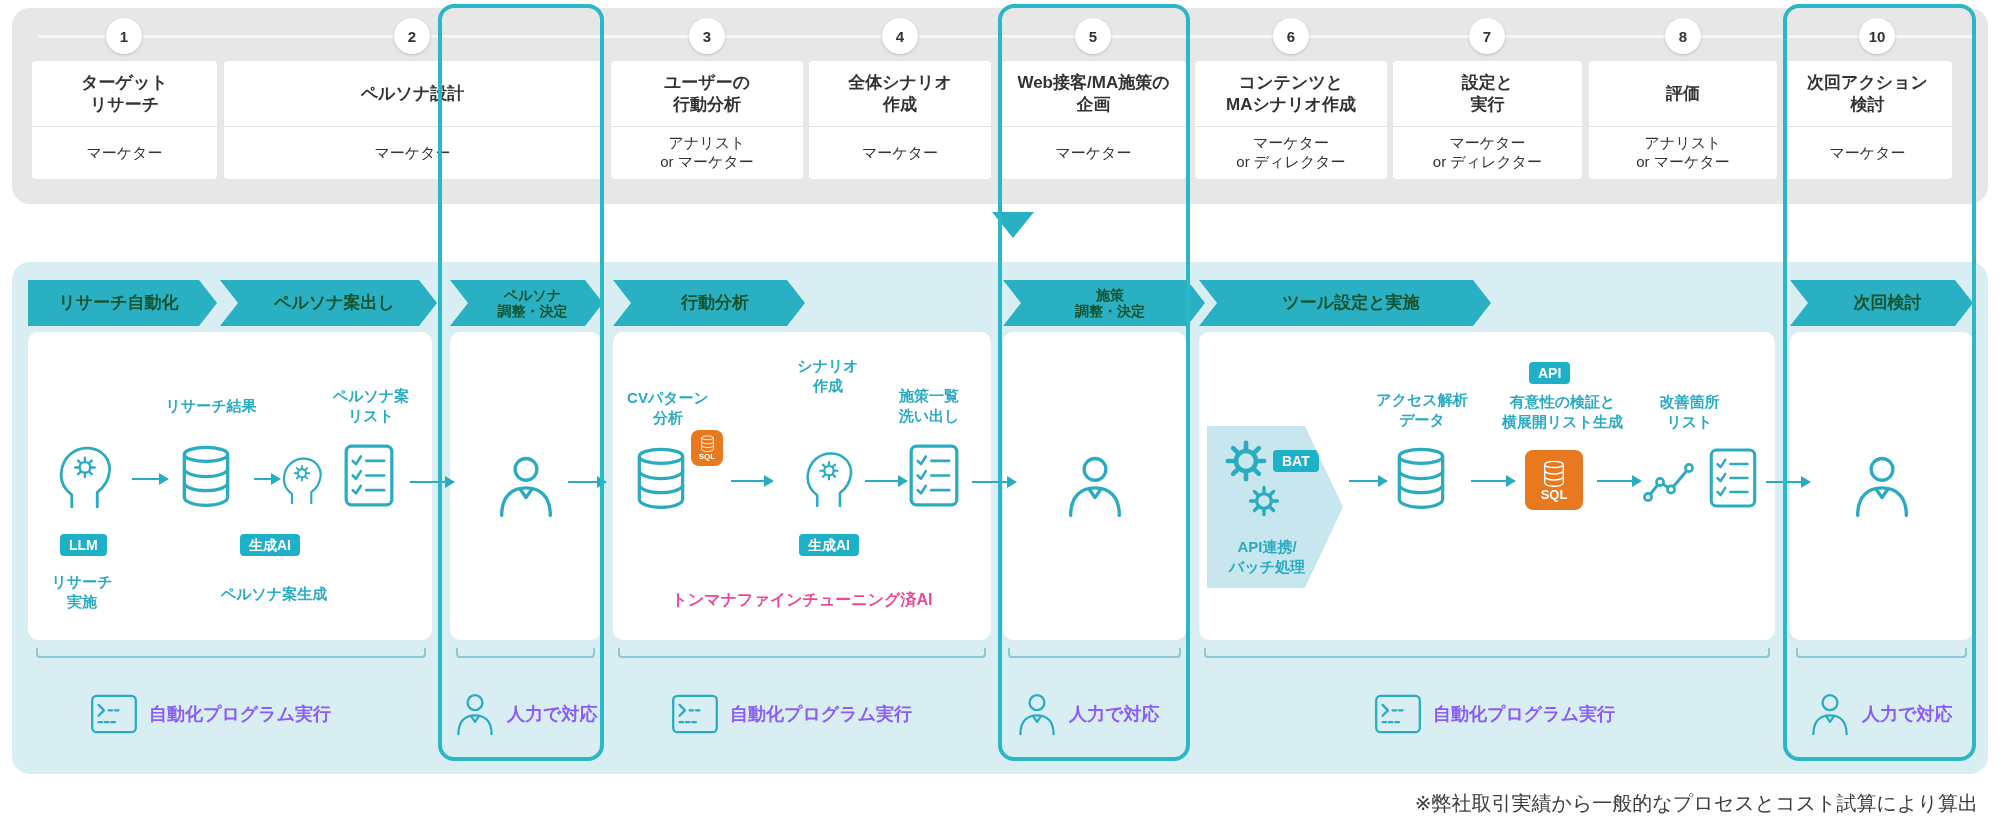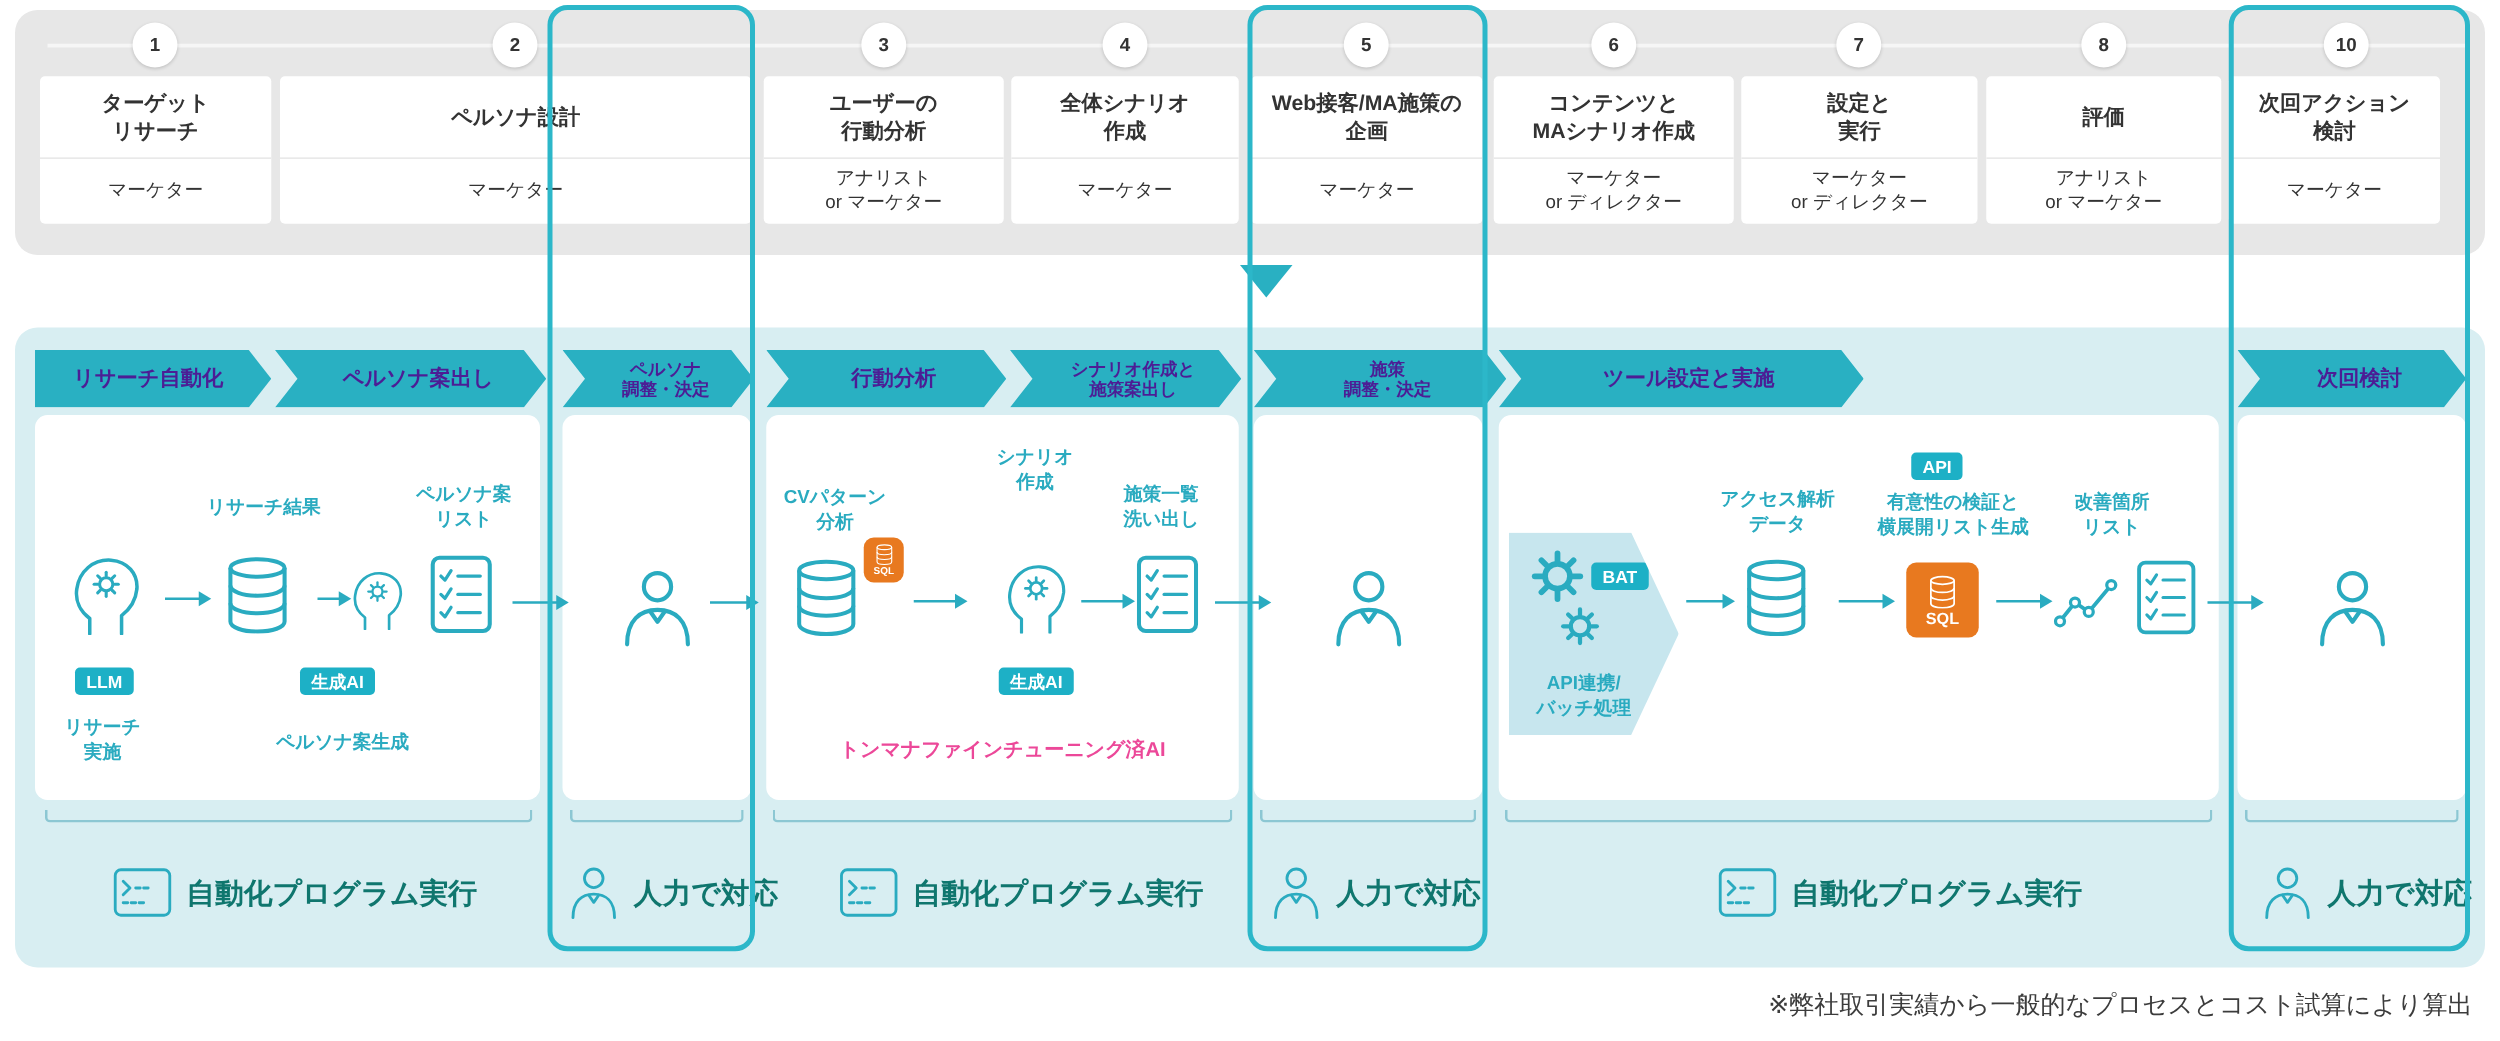--- a/index.html
+++ b/index.html
@@ -22,21 +22,21 @@
     display:flex; flex-direction:column; overflow:hidden; }
   .step-title { flex:0 0 66px; display:flex; align-items:center; justify-content:center;
     text-align:center; font-size:17px; font-weight:bold; color:#333;
     white-space:pre-line; line-height:1.25; border-bottom:1px solid #e2e2e2; }
   .step-role { flex:1; display:flex; align-items:center; justify-content:center; text-align:center;
     font-size:15px; color:#333; white-space:pre-line; line-height:1.25; }
 
   
   .flow-panel { position:absolute; left:12px; top:262px; width:1976px; height:512px;
     background:#d8eef2; border-radius:18px; }
-  .banner { position:absolute; top:18px; height:46px; background:#29b0c2; color:#4c1d95;
+  .banner { position:absolute; top:18px; height:46px; background:#29b0c2; color:#14532d;
     display:flex; align-items:center; justify-content:center; text-align:center;
     font-weight:bold; white-space:pre-line; line-height:1.15; }
   .banner.notch { clip-path:polygon(0 0,calc(100% - 18px) 0,100% 50%,calc(100% - 18px) 100%,0 100%,18px 50%); padding-left:12px; }
   .banner.flat  { clip-path:polygon(0 0,calc(100% - 18px) 0,100% 50%,calc(100% - 18px) 100%,0 100%); padding-right:8px; }
   .fs17 { font-size:17px; } .fs15 { font-size:14px; }
 
   .card { position:absolute; top:70px; height:308px; background:#fff; border-radius:10px; }
   .card.center { display:flex; align-items:center; justify-content:center; }
 
   svg.ic { color:#2aabc0; display:block; }
@@ -63,21 +63,21 @@
   .proc-shape { position:absolute; left:8px; top:94px; width:136px; height:162px;
     background:#c7e6ee; clip-path:polygon(0 0,72% 0,100% 50%,72% 100%,0 100%);
     display:flex; flex-direction:column; justify-content:space-between;
     padding:12px 26px 12px 10px; }
 
   .bracket { position:absolute; top:386px; height:10px;
     border-left:2px solid #8cc7d3; border-right:2px solid #8cc7d3; border-bottom:2px solid #8cc7d3;
     border-radius:0 0 4px 4px; }
 
   .legend { position:absolute; top:424px; height:56px; display:flex; align-items:center; gap:11px; }
-  .legend .txt { font-size:23px; font-weight:bold; color:#0f766e; }
+  .legend .txt { font-size:18px; font-weight:bold; color:#8b5cf6; }
 
   .hl-box { position:absolute; border:4px solid #2cb7c9; border-radius:16px;
     z-index:40; pointer-events:none; background:transparent; }
   .tri-down { position:absolute; left:992px; top:212px; width:0; height:0;
     border-left:21px solid transparent; border-right:21px solid transparent;
     border-top:26px solid #29b0c2; z-index:10; }
   .footnote { position:absolute; right:22px; top:790px; font-size:20px; color:#3c3c3c; }
 </style>
 </head>
 <body>
@@ -216,22 +216,20 @@
 
   <div class="tri-down"></div>
 
   <section class="flow-panel">
 
     <div class="banner flat fs17" style="left:16px;width:189px">リサーチ自動化</div>
     <div class="banner notch fs17" style="left:208px;width:217px">ペルソナ案出し</div>
     <div class="banner notch fs15" style="left:438px;width:153px">ペルソナ
 調整・決定</div>
     <div class="banner notch fs17" style="left:601px;width:192px">行動分析</div>
-    <div class="banner notch fs15" style="left:796px;width:185px">シナリオ作成と
-施策案出し</div>
     <div class="banner notch fs15" style="left:991px;width:202px">施策
 調整・決定</div>
     <div class="banner notch fs17" style="left:1187px;width:292px">ツール設定と実施</div>
     <div class="banner notch fs17" style="left:1778px;width:183px">次回検討</div>
 
     <div class="card" style="left:16px;width:404px">
       <div class="lbl" style="left:118px;top:64px;width:130px">リサーチ結果</div>
       <div class="lbl" style="left:283px;top:54px;width:120px">ペルソナ案
 リスト</div>
       <svg class="ic abs" style="left:28px;top:110px" width="58" height="66">

